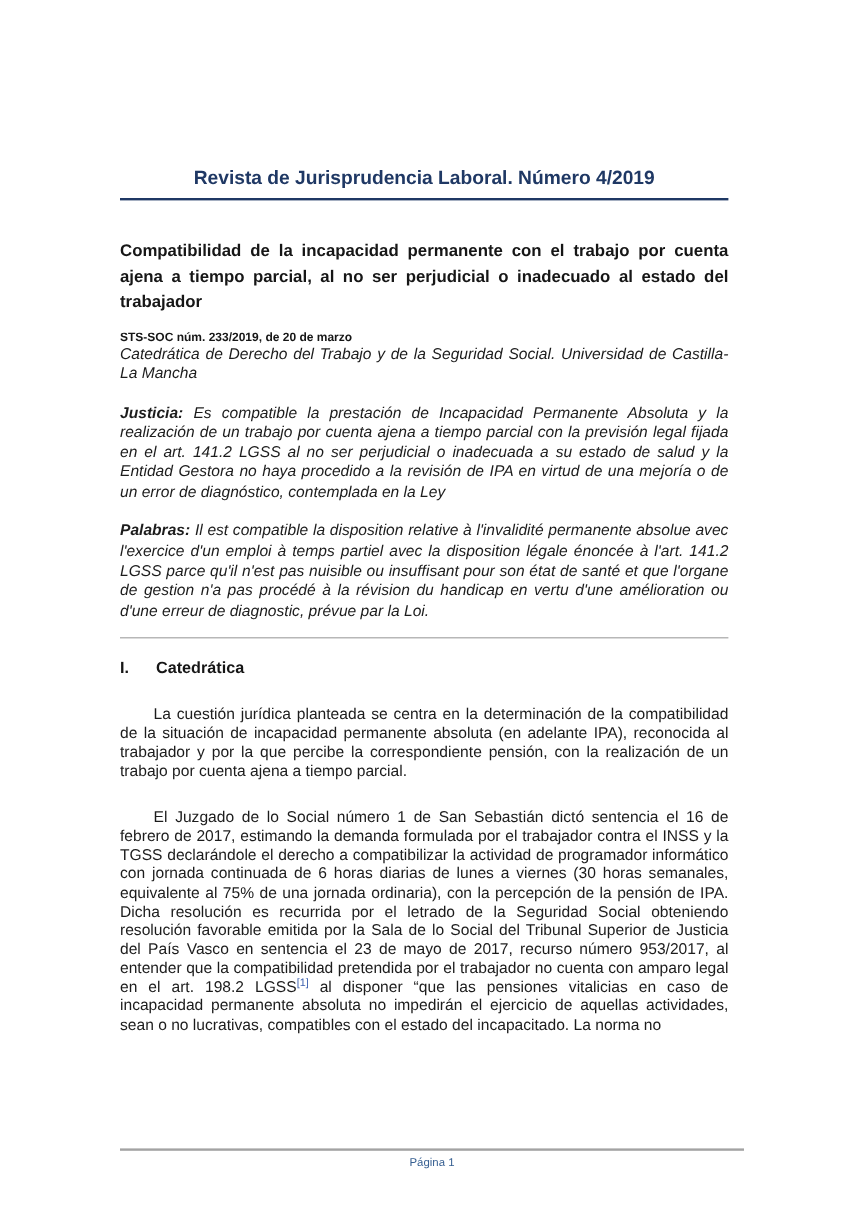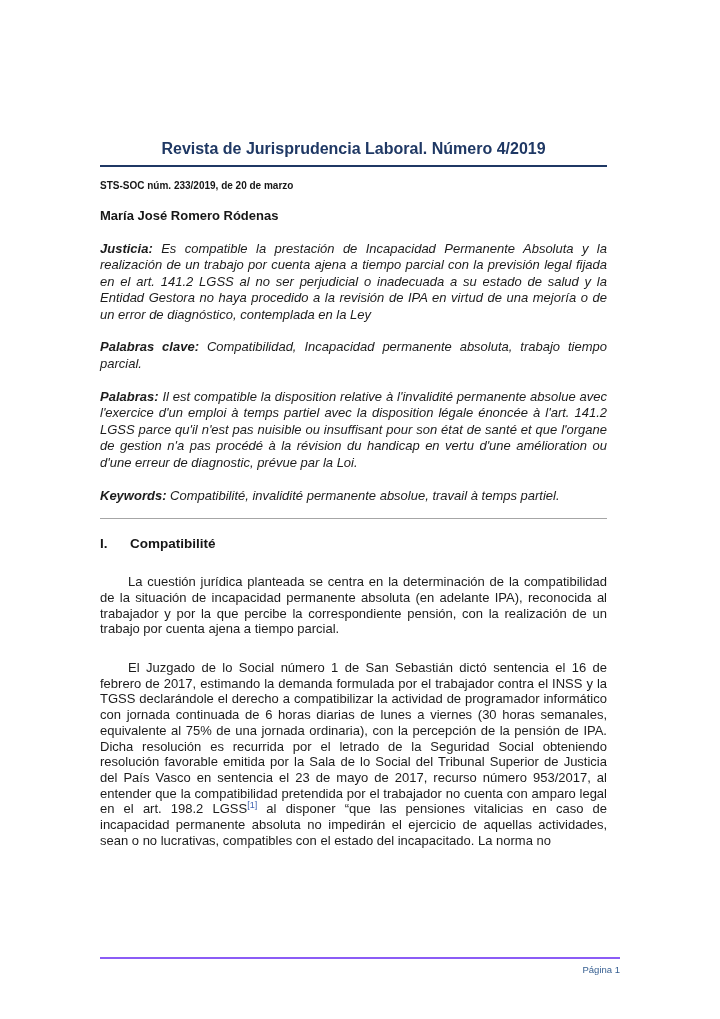--- a/index.html
+++ b/index.html
@@ -88,67 +88,60 @@
     line-height: 0;
   }
   .fn-ref a {
     color: #3B5FAE;
     text-decoration: none;
   }
   .page-footer {
     position: absolute;
     left: 100px; right: 100px;
     top: 957px;
-    border-top: 2px solid #8b5cf6;
-    text-align: right;
+    border-top: 2px solid #a3a3a3;
+    text-align: center;
   }
   .page-footer .footer-label {
     display: inline-block;
     margin-top: 3px;
     font-size: 9.5px;
     color: #365F91;
   }
 </style>
 </head>
 <body>
 
 <div class="page">
 
   <h1 class="journal-title">Revista de Jurisprudencia Laboral. Número 4/2019</h1>
 
+  <h2 class="article-title">Compatibilidad de la incapacidad permanente con el trabajo por cuenta ajena a tiempo parcial, al no ser perjudicial o inadecuado al estado del trabajador</h2>
 
   <p class="ruling-ref">STS-SOC núm. 233/2019, de 20 de marzo</p>
 
-  <p class="author-name">María José Romero Ródenas</p>
 
+  <p class="author-affiliation">Catedrática de Derecho del Trabajo y de la Seguridad Social. Universidad de Castilla-La Mancha</p>
 
   <p class="meta-block">
     <span class="meta-label">Justicia:</span>
     <span>Es compatible la prestación de Incapacidad Permanente Absoluta y la realización de un trabajo por cuenta ajena a tiempo parcial con la previsión legal fijada en el art. 141.2 LGSS al no ser perjudicial o inadecuada a su estado de salud y la Entidad Gestora no haya procedido a la revisión de IPA en virtud de una mejoría o de un error de diagnóstico, contemplada en la Ley</span>
   </p>
 
-  <p class="meta-block">
-    <span class="meta-label">Palabras clave:</span>
-    <span>Compatibilidad, Incapacidad permanente absoluta, trabajo tiempo parcial.</span>
-  </p>
 
   <p class="meta-block">
     <span class="meta-label">Palabras:</span>
     <span>Il est compatible la disposition relative à l'invalidité permanente absolue avec l'exercice d'un emploi à temps partiel avec la disposition légale énoncée à l'art. 141.2 LGSS parce qu'il n'est pas nuisible ou insuffisant pour son état de santé et que l'organe de gestion n'a pas procédé à la révision du handicap en vertu d'une amélioration ou d'une erreur de diagnostic, prévue par la Loi.</span>
   </p>
 
-  <p class="meta-block">
-    <span class="meta-label">Keywords:</span>
-    <span>Compatibilité, invalidité permanente absolue, travail à temps partiel.</span>
-  </p>
 
   <hr class="divider">
 
   <h3 class="section-heading">
-    <span class="section-number">I.</span><span>Compatibilité</span>
+    <span class="section-number">I.</span><span>Catedrática</span>
   </h3>
 
   <p class="body-para">La cuestión jurídica planteada se centra en la determinación de la compatibilidad de la situación de incapacidad permanente absoluta (en adelante IPA), reconocida al trabajador y por la que percibe la correspondiente pensión, con la realización de un trabajo por cuenta ajena a tiempo parcial.</p>
 
   <p class="body-para">
     <span>El Juzgado de lo Social número 1 de San Sebastián dictó sentencia el 16 de febrero de 2017, estimando la demanda formulada por el trabajador contra el INSS y la TGSS declarándole el derecho a compatibilizar la actividad de programador informático con jornada continuada de 6 horas diarias de lunes a viernes (30 horas semanales, equivalente al 75% de una jornada ordinaria), con la percepción de la pensión de IPA.  Dicha resolución es recurrida por el letrado de la Seguridad Social obteniendo resolución favorable emitida por la Sala de lo Social del Tribunal Superior de Justicia del País Vasco en sentencia el 23 de mayo de 2017, recurso número 953/2017, al entender que la compatibilidad pretendida por el trabajador no cuenta con amparo legal en el art. 198.2 LGSS</span><sup class="fn-ref"><a href="#">[1]</a></sup><span> al disponer “que las pensiones vitalicias en caso de incapacidad permanente absoluta no impedirán el ejercicio de aquellas actividades, sean o no lucrativas, compatibles con el estado del incapacitado. La norma no</span>
   </p>
 
   <div class="page-footer">
     <span class="footer-label">Página 1</span>

